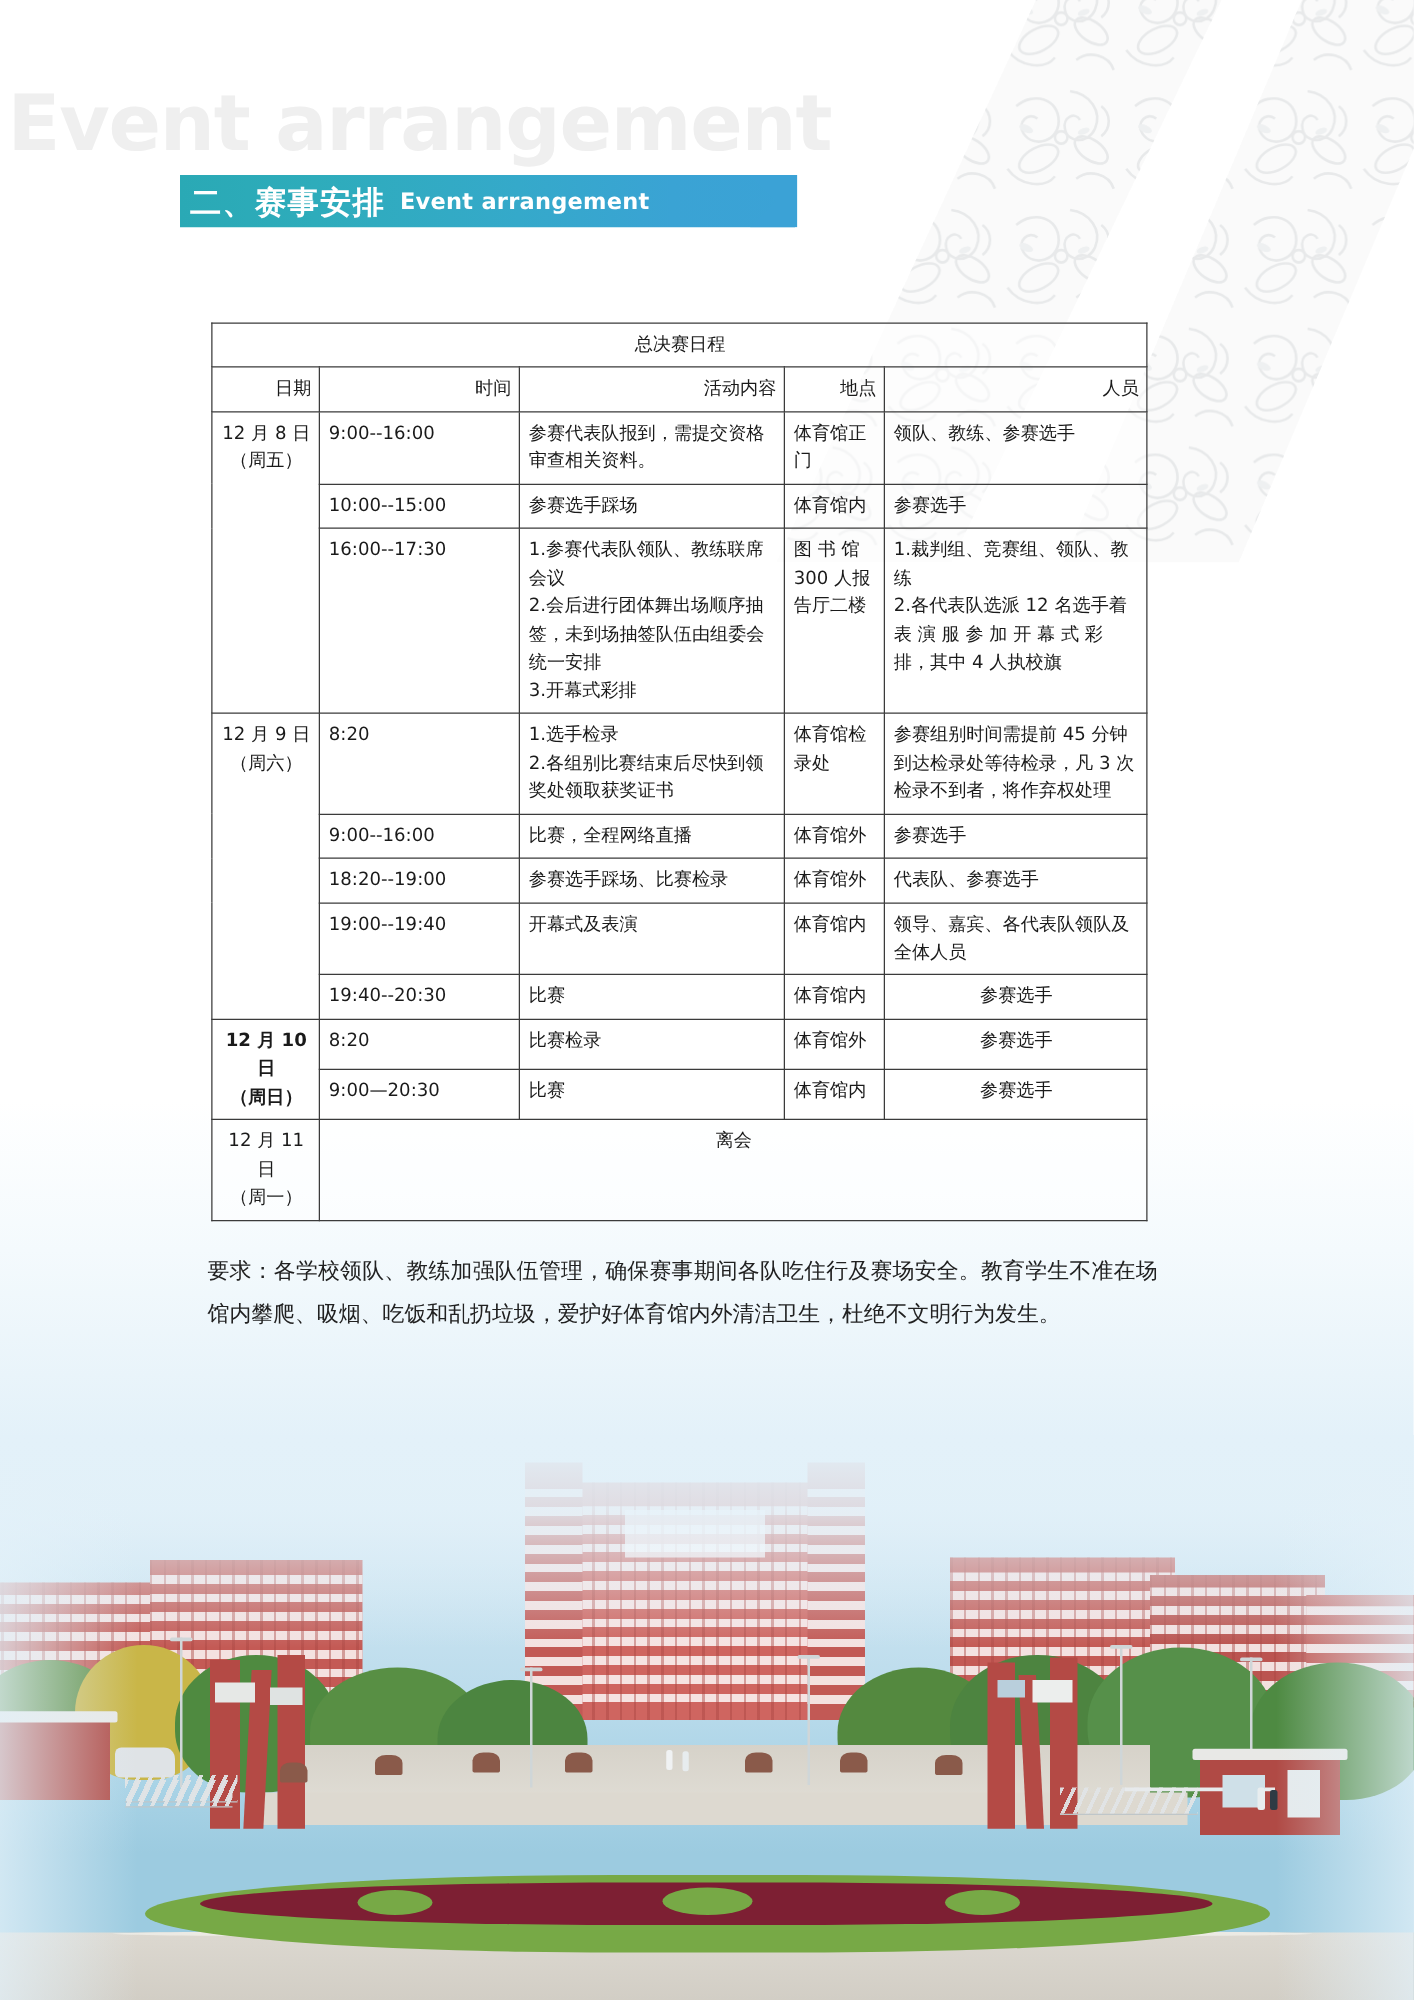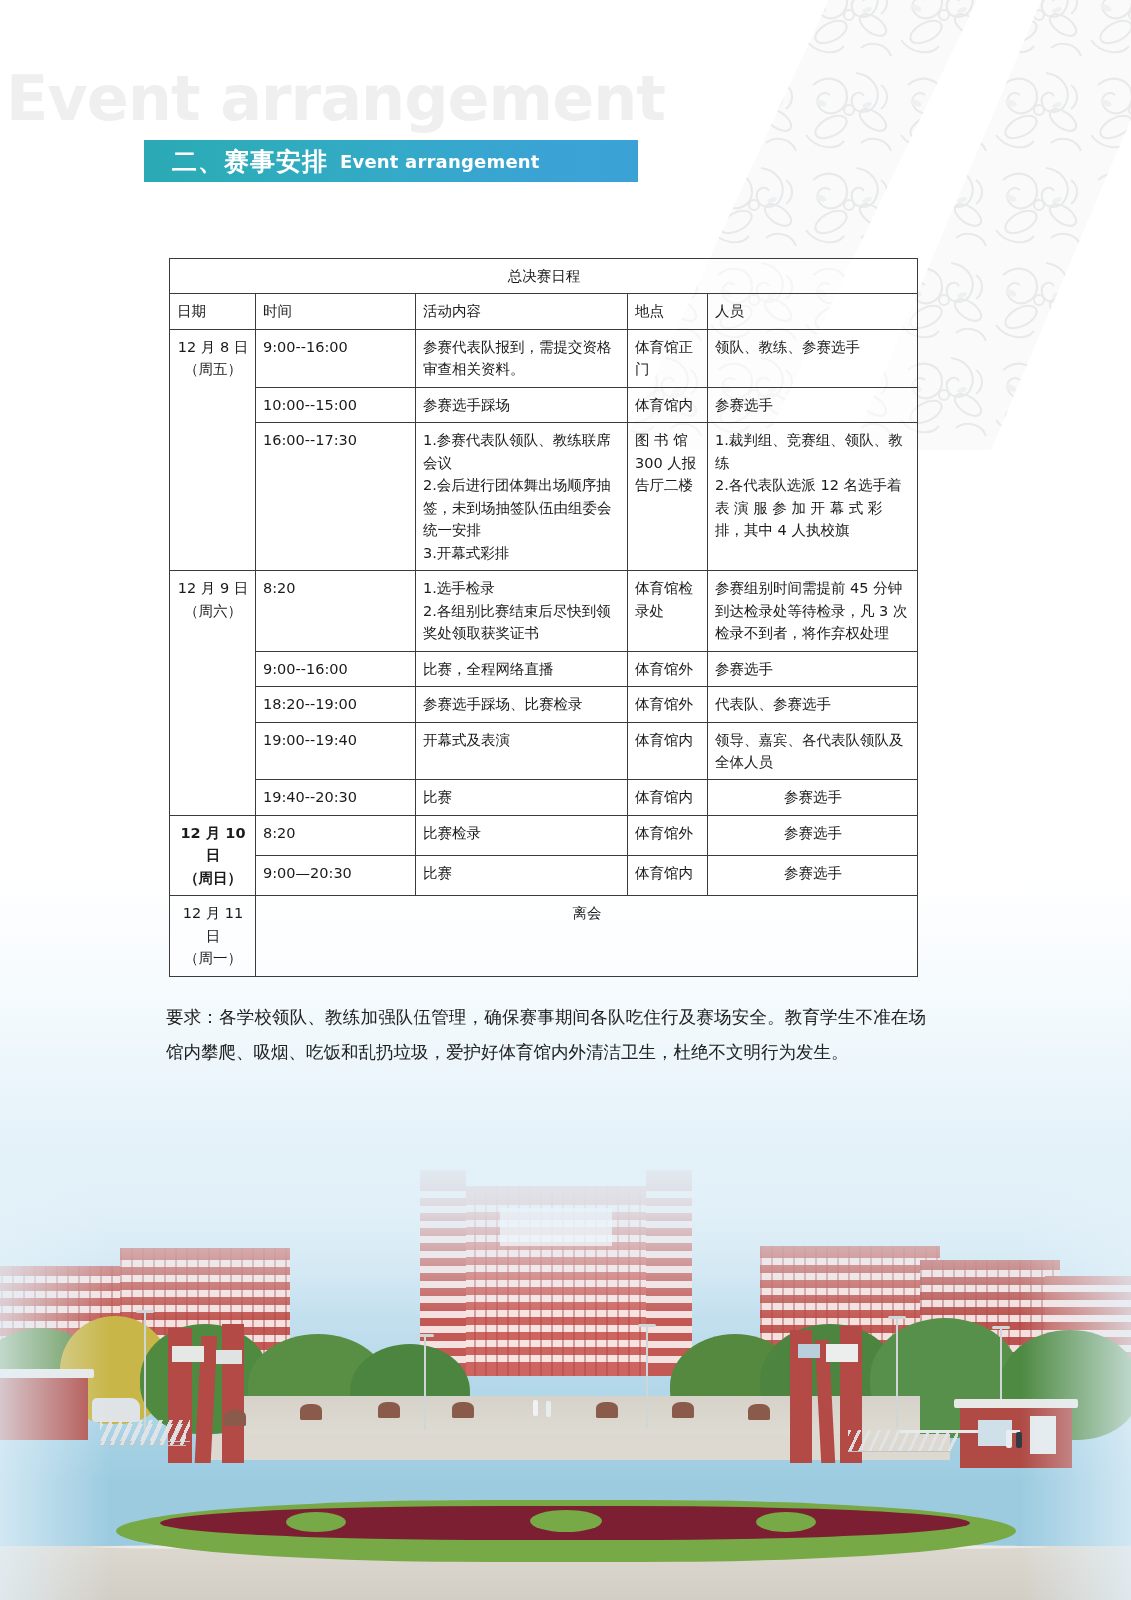--- a/index.html
+++ b/index.html
@@ -37,21 +37,21 @@
   }
 
   
   #banner {
     position:absolute; left:144px; top:140px;
     width:492px; height:42px;
     background:linear-gradient(to right,#2aa9b5 0%, #2eacbb 22%, #35a9ca 55%, #3aa3d4 80%, #3ba2d6 100%);
     -webkit-clip-path: polygon(0 0, 100% 0, 100% 100%, 0 100%, 0 100%);
     clip-path: polygon(0% 0%, 100% 0%, 100% 100%, 0% 100%);
     display:flex; align-items:center;
-    padding-left:28px;
+    padding-left:8px;
     color:#ffffff;
   }
   #banner-notch {
     position:absolute; left:600px; top:140px;
     width:38px; height:42px;
     background:linear-gradient(to right,#3ba2d6,#3ba2d6);
     clip-path: polygon(0 0, 100% 0, 100% 100%, 0 100%, 55% 50%);
   }
   .banner-cn {
     font-size:25px; font-weight:bold; letter-spacing:1px;
@@ -79,21 +79,21 @@
     font-size:14.5px;
     line-height:1.55;
     color:#1a1a1a;
     font-family:"DejaVu Sans","Liberation Sans",sans-serif;
     font-weight:normal;
   }
   td.title-cell {
     text-align:center; font-size:24px; font-weight:normal;
     padding:16px 0 17px 0; line-height:1.2;
   }
-  td.col-head { text-align:left; padding:7px 0; }
+  td.col-head { text-align:right; padding:7px 0; }
   td.c-date  { text-align:center; vertical-align:middle; line-height:1.8; }
   td.c-time  { text-align:left; }
   td.c-place { }
   td.c-center{ text-align:center; }
   td.leave-cell { text-align:center; vertical-align:middle; }
 
   .cw1{ width:86px; } .cw2{ width:160px; } .cw3{ width:212px; }
   .cw4{ width:80px; }  .cw5{ width:210px; }
 
   

